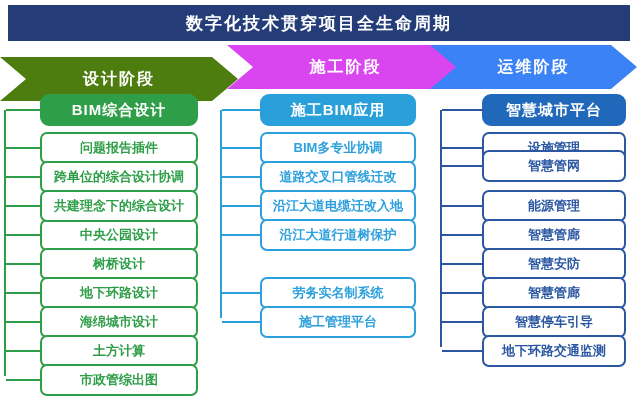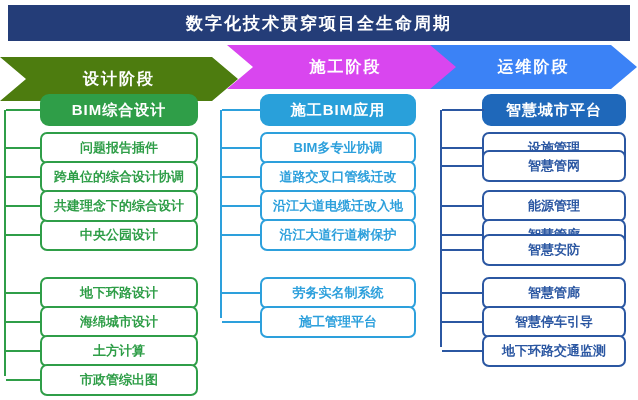--- a/index.html
+++ b/index.html
@@ -70,20 +70,23 @@
       </div>
     <div class="row" style="top:67px">
         <span>跨单位的综合设计协调</span>
       </div>
     <div class="row" style="top:125px">
         <span>中央公园设计</span>
       </div>
     <div class="row" style="top:96px">
         <span>共建理念下的综合设计</span>
       </div>
+    <div class="row" style="top:154px">
+        <span>树桥设计</span>
+      </div>
     <div class="row" style="top:183px">
         <span>地下环路设计</span>
       </div>
     <div class="row" style="top:212px">
         <span>海绵城市设计</span>
       </div>
     <div class="row" style="top:241px">
         <span>土方计算</span>
       </div>
     <div class="row" style="top:270px">
@@ -126,21 +129,21 @@
       </div>
     <div class="row" style="top:56px">
         <span>智慧管网</span>
       </div>
     <div class="row" style="top:96px">
         <span>能源管理</span>
       </div>
     <div class="row" style="top:125px">
         <span>智慧管廊</span>
       </div>
-    <div class="row" style="top:140px">
+    <div class="row" style="top:154px">
         <span>智慧安防</span>
       </div>
     <div class="row" style="top:183px">
         <span>智慧管廊</span>
       </div>
     <div class="row" style="top:212px">
         <span>智慧停车引导</span>
       </div>
     <div class="row" style="top:241px">
         <span>地下环路交通监测</span>

